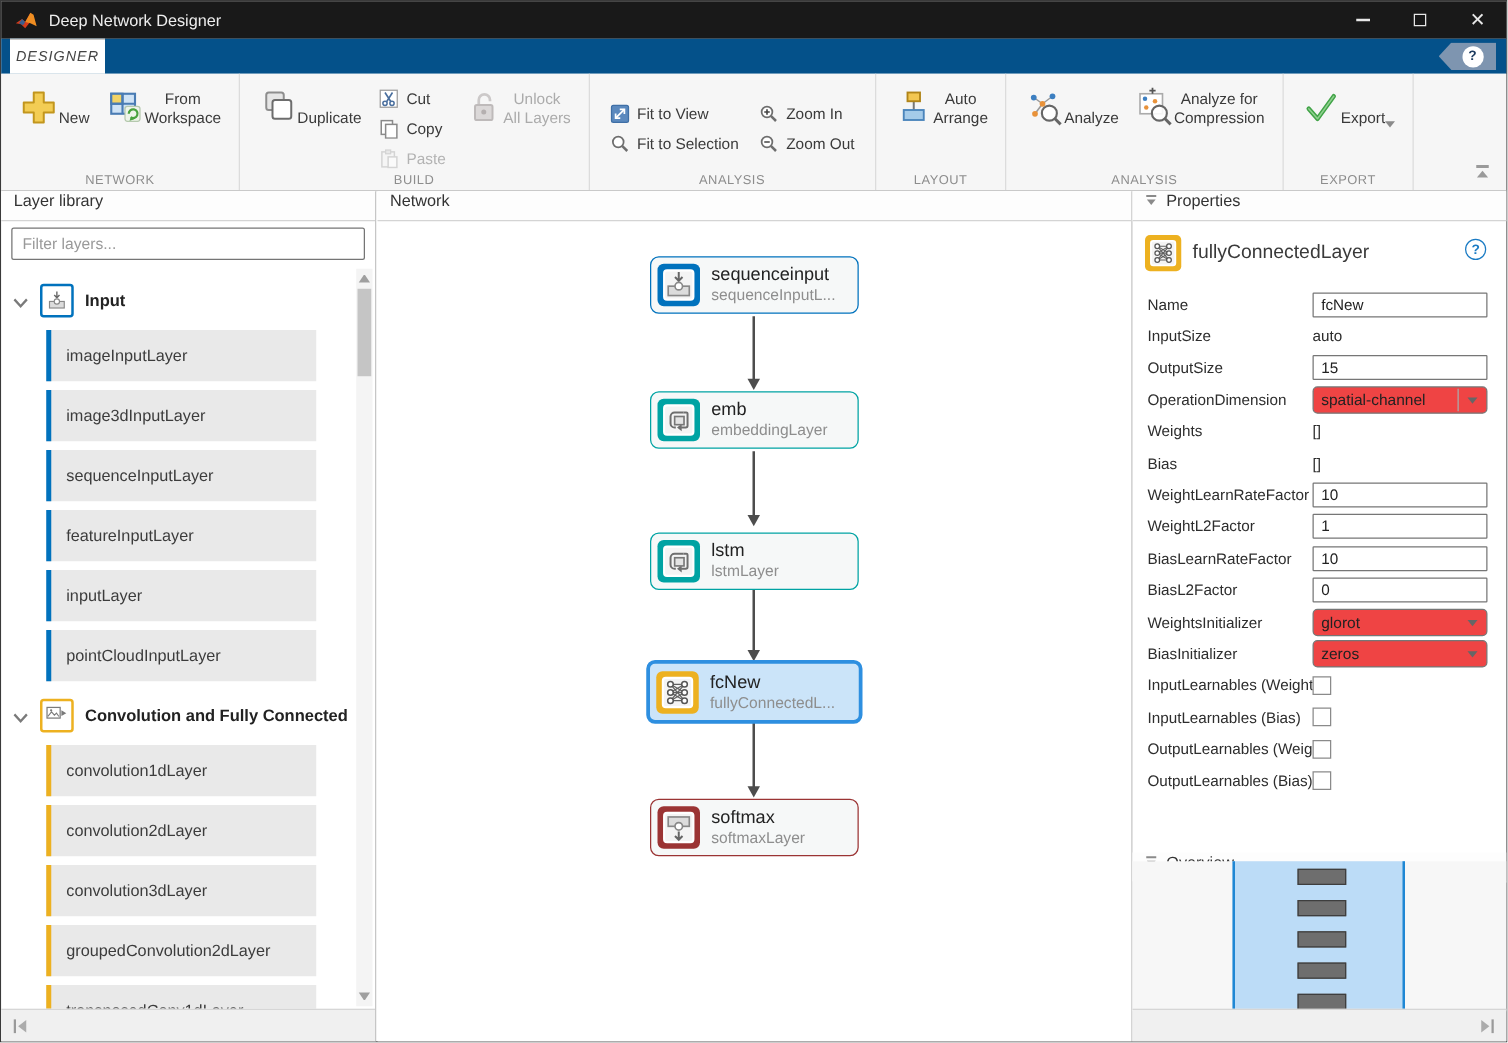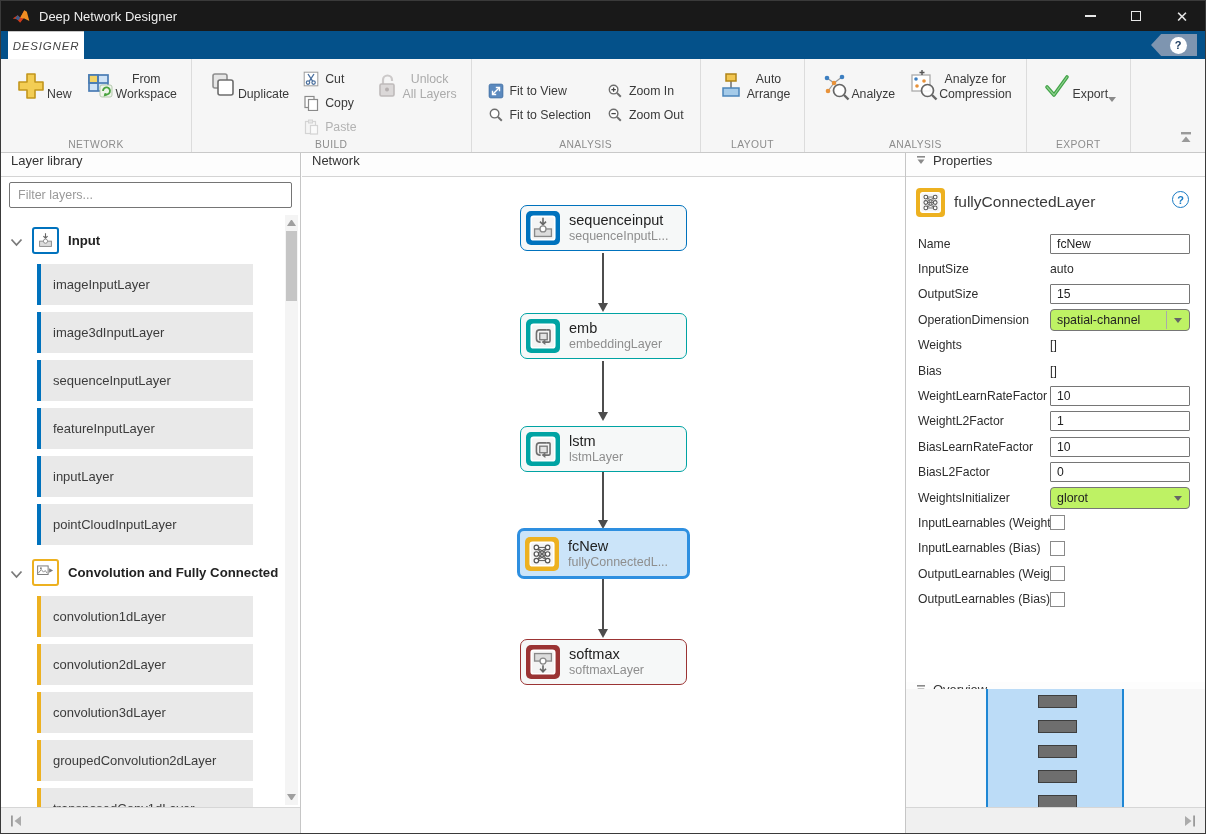--- a/index.html
+++ b/index.html
@@ -83,21 +83,21 @@
   .layer-head .lic { width:29px; height:29px; border-radius:4px; background:#edb120; display:flex; align-items:center; justify-content:center; }
   .layer-head .lic svg { width:25px; height:25px; }
   .layer-head .ltitle { margin-left:9px; font-size:15.5px; color:#3a3a3a; }
   .help-circ { position:absolute; right:16px; top:38px; width:17px; height:17px; border:1.4px solid #1a7bc4; border-radius:50%; color:#1a7bc4; font-size:11px; font-weight:bold; display:flex; align-items:center; justify-content:center; }
   .props { position:absolute; left:0; right:0; top:78px; }
   .prow { height:25.4px; display:flex; align-items:center; padding-left:12px; }
   .prow .plabel { width:132px; flex:0 0 132px; font-size:12.2px; color:#2d2d2d; white-space:nowrap; }
   .pctrl { width:140px; margin-left:0; position:relative; }
   .pinput { width:140px; height:20px; border:1px solid #767676; border-radius:1px; padding:0 6px; font-size:12.2px; font-family:inherit; color:#222; }
   .pstatic { font-size:12.2px; color:#2d2d2d; }
-  .pselect { width:140px; height:22px; border:1px solid #767676; border-radius:4px; background:#bef264; display:flex; align-items:center; padding:0 6px; font-size:12.4px; color:#222; position:relative; }
+  .pselect { width:140px; height:22px; border:1px solid #767676; border-radius:4px; background:#ef4444; display:flex; align-items:center; padding:0 6px; font-size:12.4px; color:#222; position:relative; }
   .pselect .sel-arrow { position:absolute; right:7px; top:8px; width:0; height:0; border-left:4px solid transparent; border-right:4px solid transparent; border-top:5px solid #666; }
   .pselect.divided .sel-divider { position:absolute; right:22px; top:1px; bottom:1px; width:1px; background:#aaa; }
   .pcheck { width:15px; height:15px; border:1px solid #8a8a8a; background:#fff; }
   .ov-header { position:absolute; left:0; right:0; top:511px;margin-top:18px; }
   .minimap { position:absolute; left:0; right:0; top:536px; height:120px; background:#f7f7f7; }
   .mviewport { position:absolute; left:80px; width:138px; top:0; height:120px; background:#bcdcf7; border-left:2px solid #1f87d4; border-right:2px solid #1f87d4; }
   .mbar { position:absolute; left:50px; width:39px; height:13px; background:#6e6e6e; border:1px solid #3e3e3e; }
   .rp-strip { top:auto; }
 </style>
 </head>
@@ -579,20 +579,29 @@
           <div class="prow">
             <div class="plabel">WeightsInitializer</div>
             <div class="pctrl">
               <div class="pselect">
                 <span>glorot</span>
                 <div class="sel-arrow"></div>
               </div>
             </div>
           </div>
           <div class="prow">
+            <div class="plabel">BiasInitializer</div>
+            <div class="pctrl">
+              <div class="pselect">
+                <span>zeros</span>
+                <div class="sel-arrow"></div>
+              </div>
+            </div>
+          </div>
+          <div class="prow">
             <div class="plabel">InputLearnables (Weights)</div>
             <div class="pctrl">
               <div class="pcheck"></div>
             </div>
           </div>
           <div class="prow">
             <div class="plabel">InputLearnables (Bias)</div>
             <div class="pctrl">
               <div class="pcheck"></div>
             </div>

